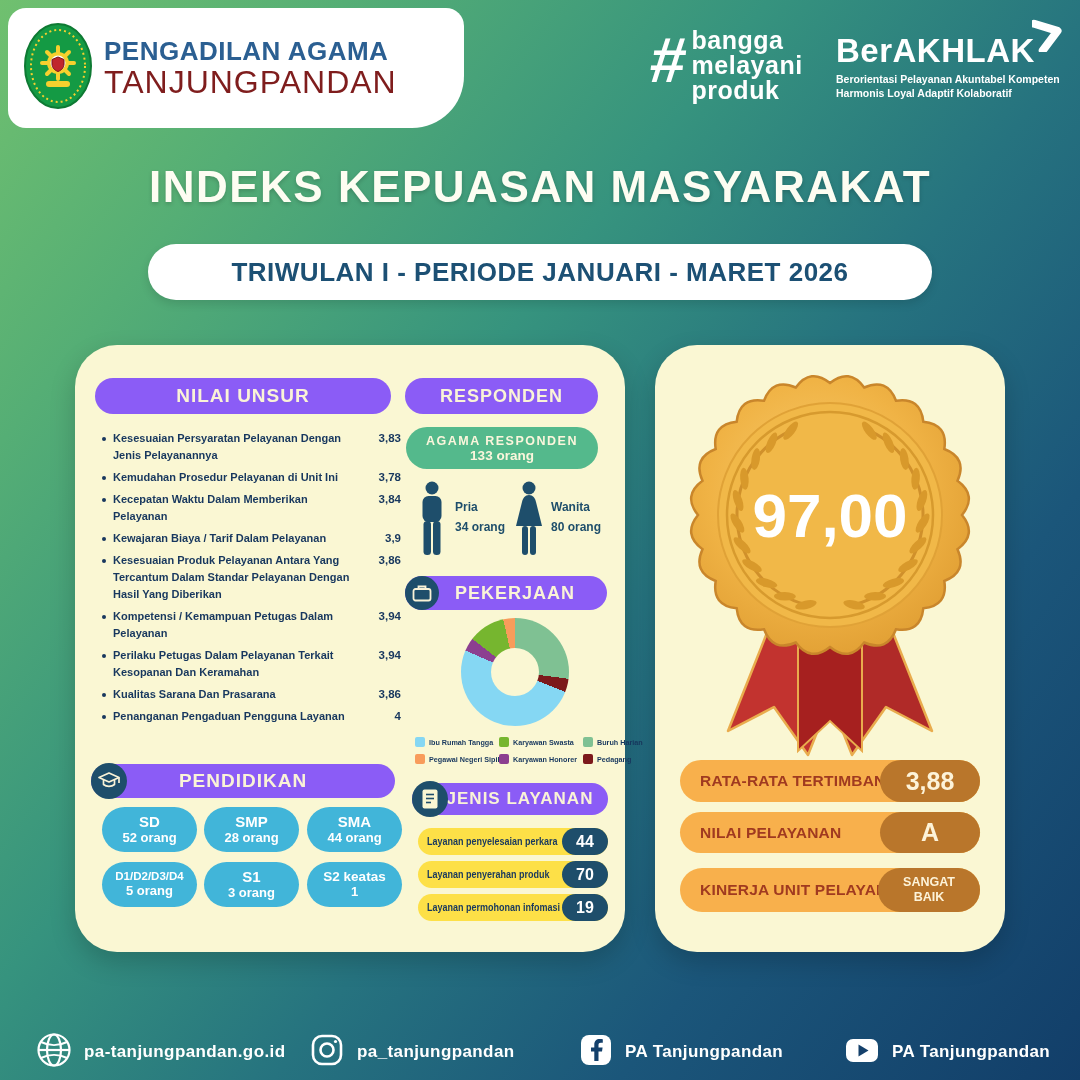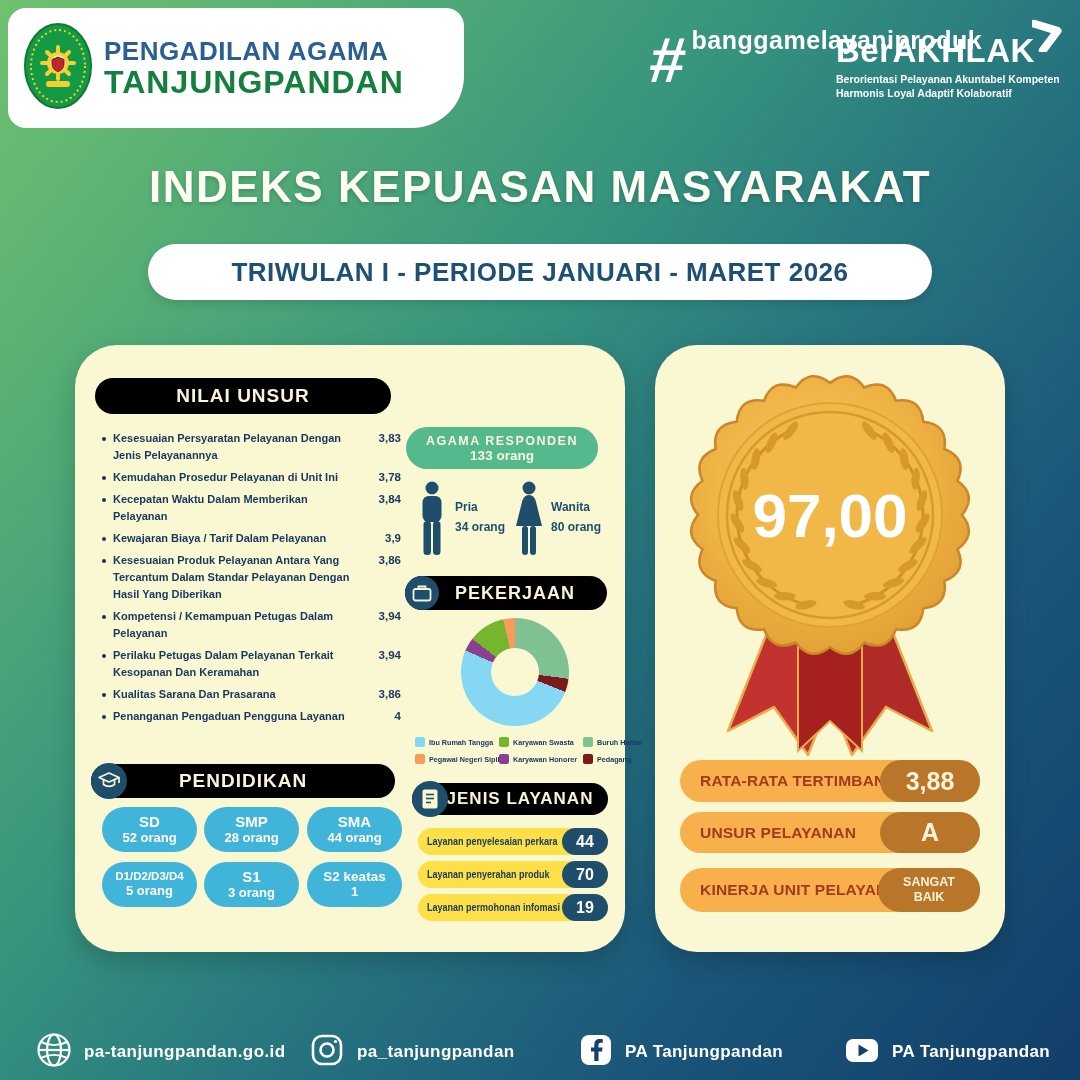--- a/index.html
+++ b/index.html
@@ -6,41 +6,41 @@
   .canvas{
     position:relative;width:1080px;height:1080px;overflow:hidden;
     font-family:"Liberation Sans",sans-serif;
     background:linear-gradient(128deg,#70C06F 0%,#55AE75 18%,#36937E 40%,#26737F 58%,#1B567A 76%,#123E69 100%);
   }
   
   .org-card{position:absolute;left:8px;top:8px;width:456px;height:120px;background:#ffffff;
     border-radius:18px 18px 52px 18px;display:flex;align-items:center;padding-left:16px;box-sizing:border-box;gap:12px;}
   .org-lines{display:flex;flex-direction:column;line-height:1.08;}
   .org-l1{font-size:26px;font-weight:900;color:#2B5F92;letter-spacing:.5px;}
-  .org-l2{font-size:32px;font-weight:700;color:#15803d;letter-spacing:1px;}
+  .org-l2{font-size:32px;font-weight:400;color:#7f1d1d;letter-spacing:1px;}
   
   .campaign{position:absolute;left:650px;top:28px;display:flex;color:#fff;}
   .hash{font-size:64px;font-weight:900;transform:skewX(-6deg);line-height:64px;margin-right:6px;}
-  .campaign-words{display:flex;flex-direction:row;justify-content:center;}
+  .campaign-words{display:flex;flex-direction:column;justify-content:center;}
   .campaign-words span{font-size:25px;font-weight:900;line-height:25px;letter-spacing:.5px;}
   .berakhlak{position:absolute;left:836px;top:32px;color:#fff;width:230px;}
   .berakhlak-title{font-size:33px;font-weight:900;letter-spacing:.5px;}
   .berakhlak-tag{font-size:10.5px;font-weight:600;line-height:13.5px;margin-top:3px;}
   .chev{position:absolute;left:1032px;top:16px;}
   
   .main-title{position:absolute;left:0;top:162px;width:1080px;text-align:center;
     font-size:44px;font-weight:900;color:#FDFDF2;letter-spacing:1.5px;text-shadow:0 2px 4px rgba(0,0,0,.18);}
   .period-pill{position:absolute;left:148px;top:244px;width:784px;height:56px;background:#fff;border-radius:28px;
     display:flex;align-items:center;justify-content:center;font-size:26px;font-weight:900;color:#1C5074;letter-spacing:.5px;
     box-shadow:0 4px 10px rgba(0,0,0,.12);}
   
   .panel{position:absolute;background:#FAF7D3;border-radius:42px;box-shadow:0 10px 26px rgba(0,0,0,.18);}
   .panel-left{left:75px;top:345px;width:550px;height:607px;}
   .panel-right{left:655px;top:345px;width:350px;height:607px;}
-  .sec-pill{position:absolute;background:#000000;border-radius:20px;color:#FAF3D7;font-weight:900;
+  .sec-pill{position:absolute;background:#8b5cf6;border-radius:20px;color:#FAF3D7;font-weight:900;
     display:flex;align-items:center;justify-content:center;letter-spacing:1px;}
   .icon-circle{position:absolute;background:#1E4E6B;border-radius:50%;display:flex;align-items:center;justify-content:center;z-index:2;}
   
   .nu-list{position:absolute;left:25px;top:85px;width:302px;}
   .nu-item{display:flex;align-items:flex-start;margin-bottom:5px;}
   .nu-bullet{width:4px;height:4px;border-radius:50%;background:#17375E;margin:7px 7px 0 2px;flex:0 0 auto;}
   .nu-label{width:252px;font-size:11px;font-weight:700;color:#17375E;line-height:17px;}
   .nu-value{width:36px;text-align:right;font-size:11.5px;font-weight:700;color:#17375E;line-height:17px;}
   
   .jumlah-pill{position:absolute;left:331px;top:82px;width:192px;height:42px;background:#54B98C;border-radius:22px;
@@ -178,20 +178,21 @@
           <span class="nu-label">Kualitas Sarana Dan Prasarana</span>
           <span class="nu-value">3,86</span>
         </div>
       <div class="nu-item">
           <span class="nu-bullet"></span>
           <span class="nu-label">Penanganan Pengaduan Pengguna Layanan</span>
           <span class="nu-value">4</span>
         </div>
     </div>
 
+    <div class="sec-pill" style="left:330px;top:33px;width:193px;height:36px;font-size:18px;">RESPONDEN</div>
 
     <div class="jumlah-pill">
       <span class="jumlah-l1">AGAMA RESPONDEN</span>
       <span class="jumlah-l2">133 orang</span>
     </div>
 
     <span style="position:absolute;left:343px;top:136px;">
       <svg width="28" height="76" viewBox="0 0 28 76" fill="#1E4E6B">
         <circle cx="14" cy="7" r="6.5"></circle>
         <rect x="4.5" y="15" width="19" height="26" rx="6"></rect>
@@ -360,21 +361,21 @@
           <ellipse cx="184.1" cy="249.8" rx="11" ry="4.2" fill="#D8992B" transform="rotate(13.0 184.1 249.8)"></ellipse>
         </g>
       <text x="160" y="160" text-anchor="middle" dominant-baseline="central" font-family="Liberation Sans, sans-serif" font-size="62" font-weight="900" fill="#FFFFFF">97,00</text>
     </svg>
 
     <div class="sum-row" style="top:415px;height:42px;">
       <span class="sum-label">RATA-RATA TERTIMBANG</span>
       <span class="sum-badge big">3,88</span>
       </div>
     <div class="sum-row" style="top:467px;height:41px;">
-      <span class="sum-label">UNSUR PELAYANAN</span>
+      <span class="sum-label">NILAI PELAYANAN</span>
       <span class="sum-badge big">A</span>
       </div>
     <div class="sum-row" style="top:523px;height:44px;">
       <span class="sum-label">KINERJA UNIT PELAYANAN</span>
       <span class="sum-badge small">
           <span style="width:72px;">SANGAT BAIK</span>
         </span>
       </div>
   </div>
 

